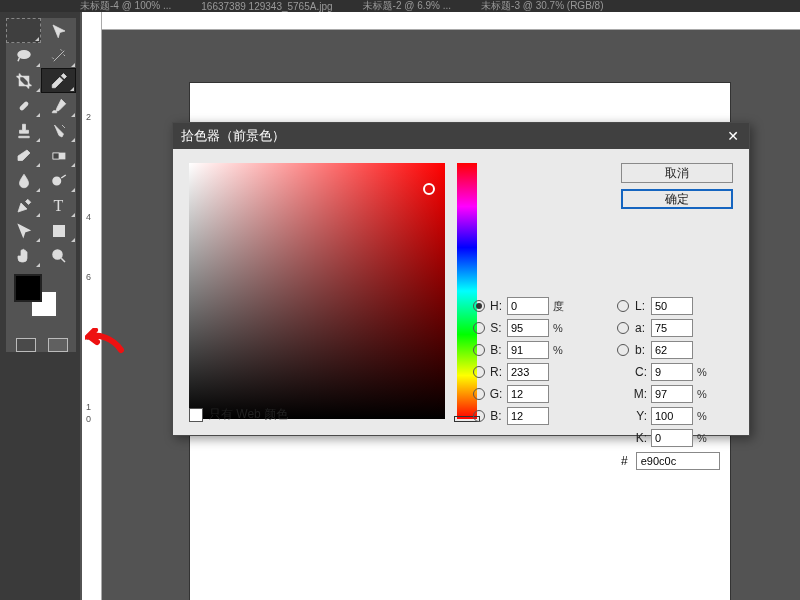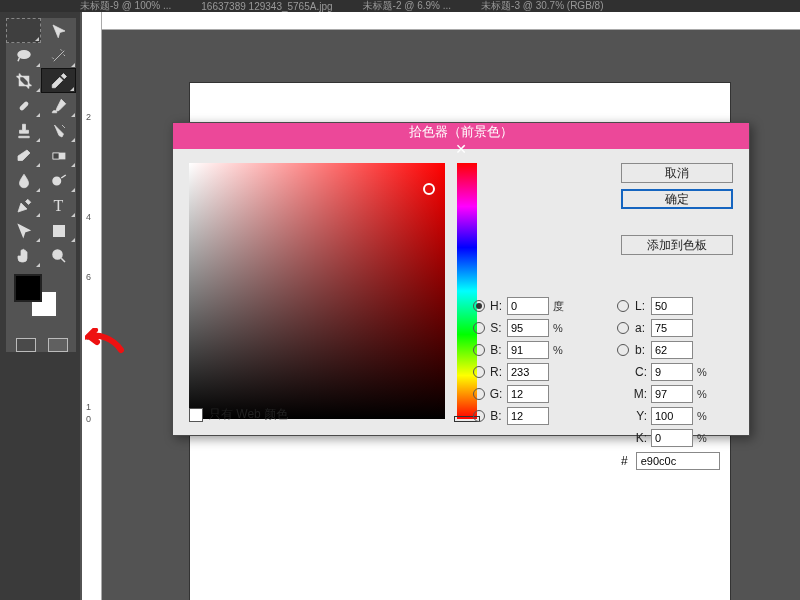--- a/index.html
+++ b/index.html
@@ -31,21 +31,21 @@
 .mini-icons div:last-child { background: #606060; }
 
 
 .ruler-v { position: absolute; left: 82px; top: 12px; width: 20px; height: 588px; background: #fff; border-right: 1px solid #aaa; }
 .ruler-h { position: absolute; left: 82px; top: 12px; width: 718px; height: 18px; background: #fff; border-bottom: 1px solid #aaa; }
 .rmark { position: absolute; font-size: 9px; color: #555; }
 .canvas { position: absolute; left: 190px; top: 83px; width: 540px; height: 517px; background: #fff; box-shadow: 0 0 0 1px #333; }
 
 
 .dialog { position: absolute; left: 172px; top: 122px; width: 578px; background: #eaeaea; border: 1px solid #4a4a4a; box-shadow: 3px 3px 10px rgba(0,0,0,0.4); }
-.dlg-title { background: #ec4899; color: #fff; height: 26px; display: flex; align-items: center; padding: 0 8px; justify-content: space-between; flex-direction: column; }
+.dlg-title { background: #404040; color: #fff; height: 26px; display: flex; align-items: center; padding: 0 8px; justify-content: space-between; }
 .dlg-title span { font-size: 13px; }
 .close { width: 16px; height: 16px; color: #fff; font-size: 14px; cursor: pointer; display: flex; align-items: center; justify-content: center; }
 .dlg-body { padding: 14px 16px 16px 16px; display: flex; gap: 8px; position: relative; }
 
 
 .color-field { width: 256px; height: 256px; position: relative; cursor: crosshair;
   background: linear-gradient(to top, #000, transparent), linear-gradient(to right, #fff, #ff0000); }
 .picker-ring { position: absolute; width: 12px; height: 12px; border: 2px solid #fff; border-radius: 50%; top: 20px; right: 10px; }
 
 
@@ -82,21 +82,21 @@
 .webonly { position: absolute; left: 16px; bottom: 12px; display: flex; align-items: center; gap: 6px; color: #222; }
 .chk { width: 14px; height: 14px; border: 1px solid #555; background: #fff; }
 
 
 .red-arrow { position: absolute; left: 85px; top: 328px; pointer-events: none; z-index: 50; }
 </style>
 </head>
 <body>
 
 <div class="tabbar">
-  <span>未标题-9 @ 100% ...</span>
+  <span>未标题-4 @ 100% ...</span>
   <span>16637389 129343_5765A.jpg</span>
   <span>未标题-2 @ 6.9% ...</span>
   <span>未标题-3 @ 30.7% (RGB/8)</span>
 </div>
 
 <div class="sidebar-dark"></div>
 
 <div class="toolbox">
   <div class="tool-row">
     <div class="tool dash">
@@ -272,21 +272,20 @@
     </div>
     <div class="hue-bar">
         <div class="hue-ptr"></div>
       </div>
 
 
     <div class="btn-col">
       <button class="btn">取消</button>
       <button class="btn primary">确定</button>
       <div style="height:14px"></div>
-      <button class="btn">添加到色板</button>
       <div style="height:6px"></div>
     </div>
 
     <div class="fields">
       <div class="frow">
           <span class="radio on"></span>
           <span class="lbl">H:</span>
           <input class="inp" value="0" style="">
           <span class="unit">度</span>
         </div>

